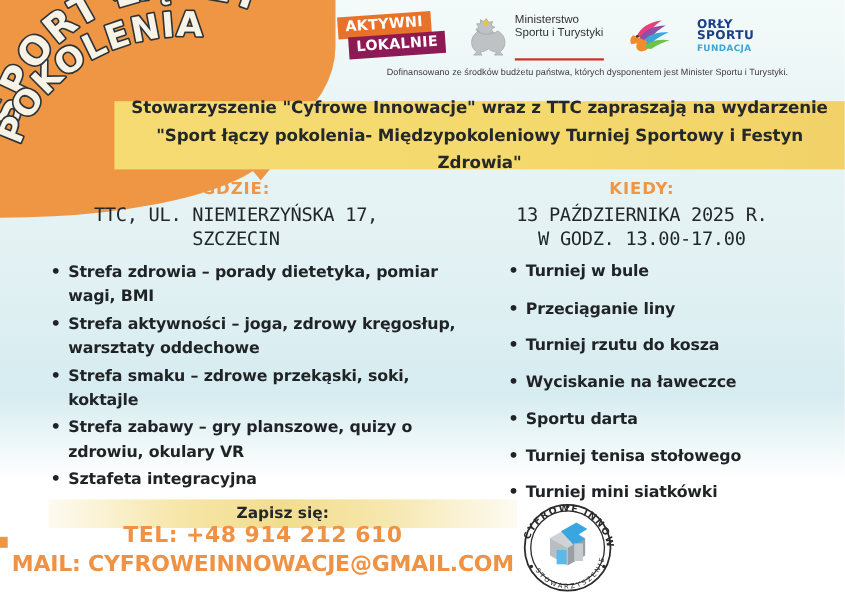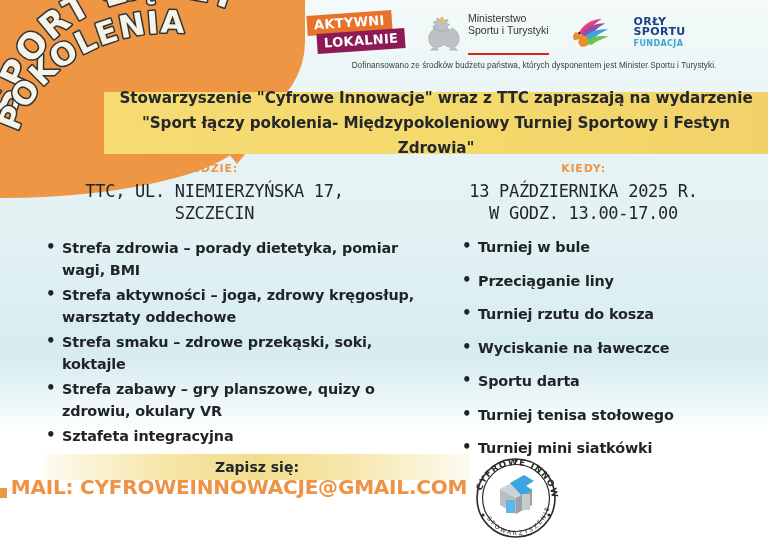--- a/index.html
+++ b/index.html
@@ -118,21 +118,21 @@
     font-weight: bold; font-size: 15.2px; color: #24282b;
     line-height: 25px; text-align: center; letter-spacing: -.1px;
   }
 
   
   .ww { position: absolute; top: 162px; width: 100%; height: 70px; display: flex; z-index: 3; }
   .ww-col { flex: 1; text-align: center; }
   .ww-col.left { padding-left: 30px; }
   .ww-head {
     font-family: "DejaVu Sans", sans-serif;
-    font-weight: bold; font-size: 11px; color: #ef9645;
+    font-weight: bold; font-size: 15px; color: #ef9645;
     letter-spacing: .8px; margin-bottom: 5px;
   }
   .ww-body {
     font-family: "DejaVu Sans Mono", monospace;
     font-size: 17px; color: #23272a; line-height: 22px;
     letter-spacing: -.3px;
   }
 
   
   .cols { position: absolute; top: 238px; left: 2px; width: 768px; display: flex; z-index: 3; }
@@ -301,20 +301,21 @@
           <li>Turniej tenisa stołowego</li>
           <li>Turniej mini siatkówki</li>
         </ul>
     </div>
   </div>
 
   <div class="zapisz-band">
     <span>Zapisz się:</span>
   </div>
   <div class="contact">
+    <div class="tel">TEL: +48 914 212 610</div>
     <div class="mail">MAIL: CYFROWEINNOWACJE@GMAIL.COM</div>
   </div>
   <div class="left-accent"></div>
 
   <div class="bl-logos">
     <svg class="ci-logo" viewBox="0 0 92 86">
       <defs>
         <path id="ringTop" d="M 10,48 A 36,36 0 0 1 82,48" fill="none"></path>
         <path id="ringBot" d="M 12,48 A 34,34 0 0 0 80,48" fill="none"></path>
       </defs>

